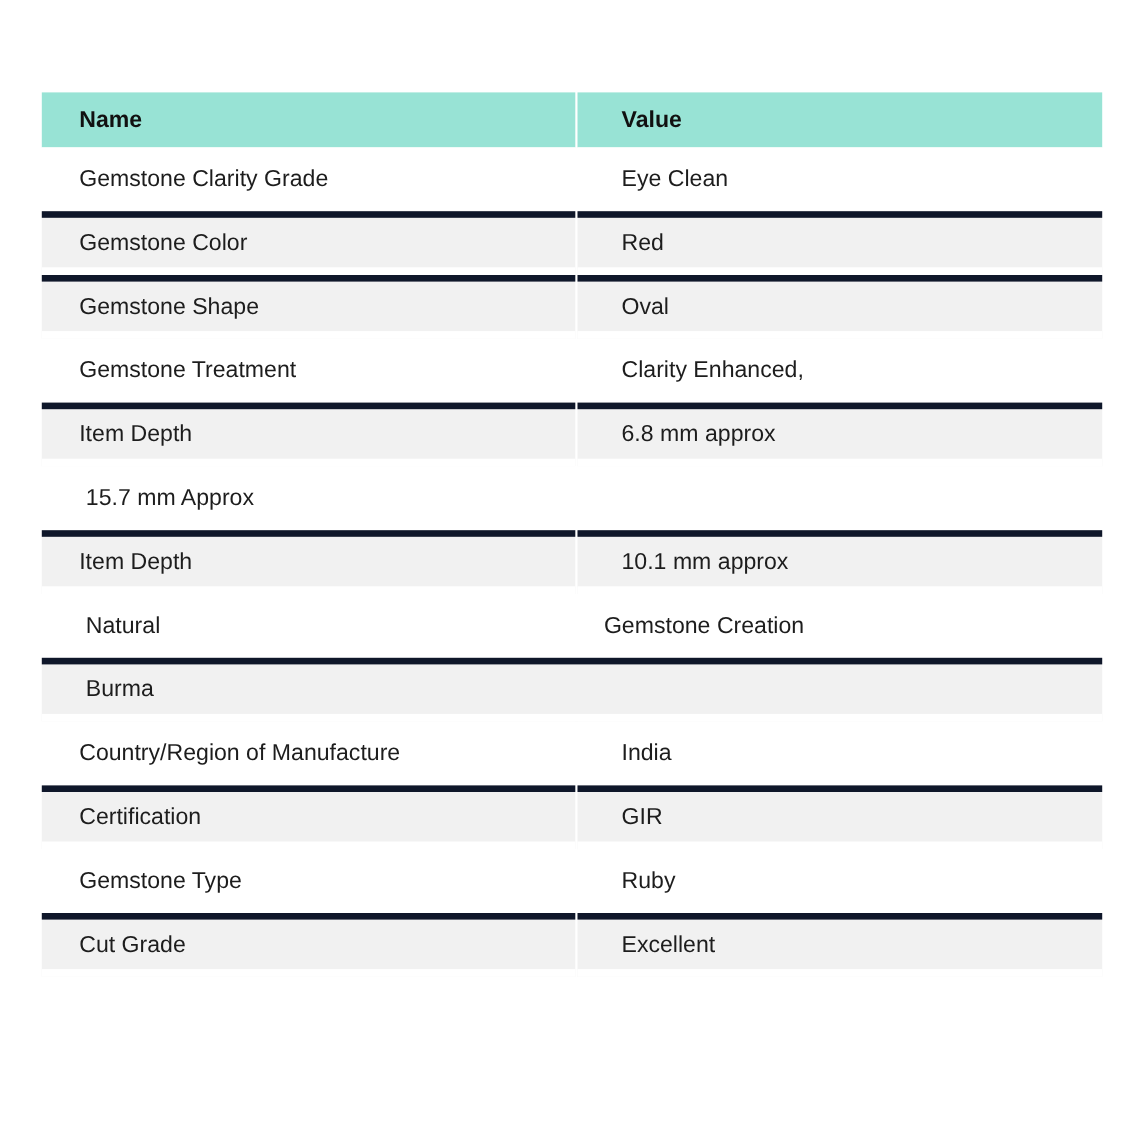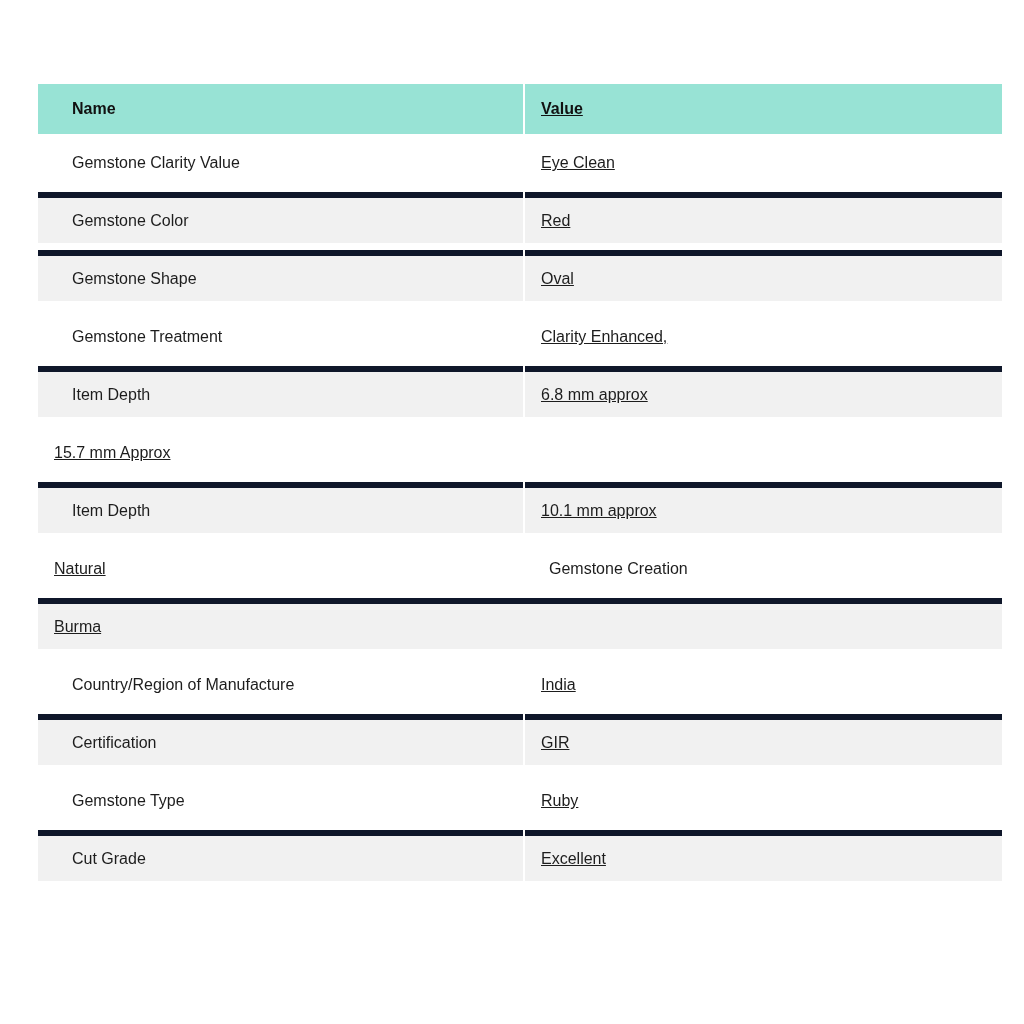--- a/index.html
+++ b/index.html
@@ -26,33 +26,32 @@
   .row{
     display:flex;
     height:58px;
   }
   .row.header{
     height:50px;
   }
   .cell{
     display:flex;
     align-items:center;
-    font-size:16px;
+    font-size:21px;
     line-height:1.2;
     background:var(--row-bg);
   }
   .cell.name{
     width:485px;
     padding-left:34px;
     margin-right:2px; 
   }
   .cell.value{
     flex:1;
-    padding-left:16px;
-    text-decoration:underline;
+    padding-left:40px;
   }
   .row.header .cell{
     background:var(--header-bg);
     font-weight:bold;
     color:var(--header-text);
   }
   .row.striped .cell{
     background:var(--stripe-bg);
     border-top:6px solid #0f172a;
     border-bottom:7px solid #ffffff;
@@ -61,21 +60,21 @@
 </head>
 <body>
 
 <div class="spec-table">
   <div class="row header">
     <div class="cell name">Name</div>
     <div class="cell value">Value</div>
   </div>
   <div id="table-body">
       <div class="row">
-        <div class="cell name">Gemstone Clarity Value</div>
+        <div class="cell name">Gemstone Clarity Grade</div>
         <div class="cell value">Eye Clean</div>
       </div>
       <div class="row striped">
         <div class="cell name">Gemstone Color</div>
         <div class="cell value">Red</div>
       </div>
       <div class="row striped">
         <div class="cell name">Gemstone Shape</div>
         <div class="cell value">Oval</div>
       </div>

